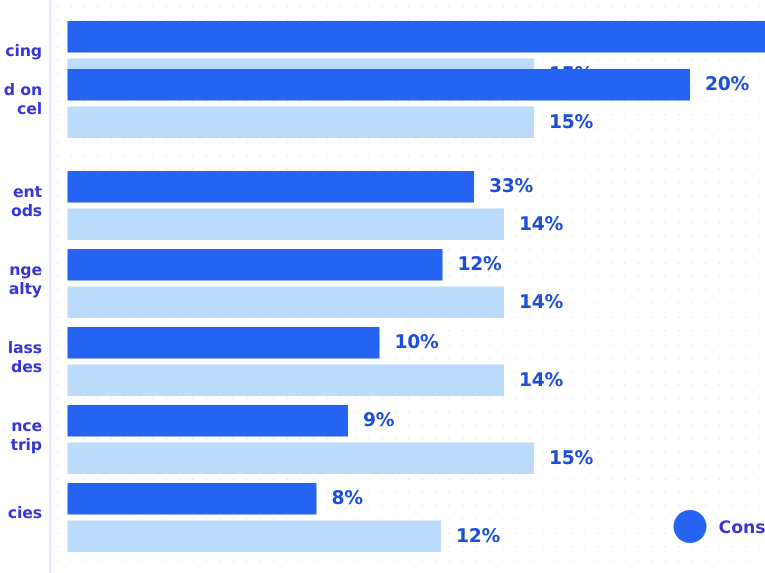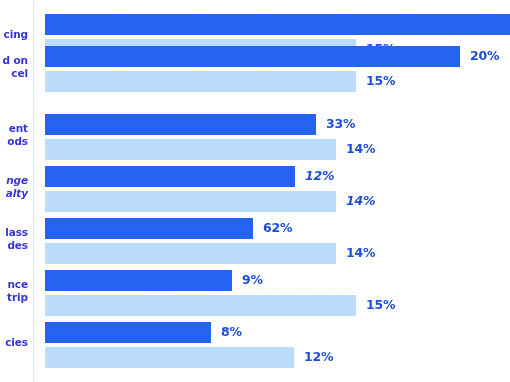--- a/index.html
+++ b/index.html
@@ -163,39 +163,39 @@
       <div class="bar-row" style="top:0px;">
         <div class="bar dark" style="width:271px;"></div>
         <div class="val-label" style="left:281px;">33%</div>
       </div>
       <div class="bar-row" style="top:25px;">
         <div class="bar light" style="width:291px;"></div>
         <div class="val-label" style="left:301px;">14%</div>
       </div>
     </div>
 
-    <div class="group" style="top:166px; height:48px;font-style:italic;">
+    <div class="group" style="top:166px; height:48px;">
       <div class="cat-label" style="top:8px;">nge
 alty</div>
       <div class="bar-row" style="top:0px;">
         <div class="bar dark" style="width:250px;"></div>
         <div class="val-label" style="left:260px;">12%</div>
       </div>
       <div class="bar-row" style="top:25px;">
         <div class="bar light" style="width:291px;"></div>
         <div class="val-label" style="left:301px;">14%</div>
       </div>
     </div>
 
     <div class="group" style="top:218px; height:48px;">
       <div class="cat-label" style="top:8px;">lass
 des</div>
       <div class="bar-row" style="top:0px;">
         <div class="bar dark" style="width:208px;"></div>
-        <div class="val-label" style="left:218px;">62%</div>
+        <div class="val-label" style="left:218px;">10%</div>
       </div>
       <div class="bar-row" style="top:25px;">
         <div class="bar light" style="width:291px;"></div>
         <div class="val-label" style="left:301px;">14%</div>
       </div>
     </div>
 
     <div class="group" style="top:270px; height:48px;text-decoration:underline;">
       <div class="cat-label" style="top:8px;">nce
 trip</div>
@@ -216,14 +216,18 @@
         <div class="val-label" style="left:176px;">8%</div>
       </div>
       <div class="bar-row" style="top:25px;">
         <div class="bar light" style="width:249px;"></div>
         <div class="val-label" style="left:259px;">12%</div>
       </div>
     </div>
 
   </div>
 
+  <div class="legend">
+    <div class="legend-swatch"></div>
+    <div class="legend-text">Cons</div>
+  </div>
 
 </div>
 
 </body></html>

